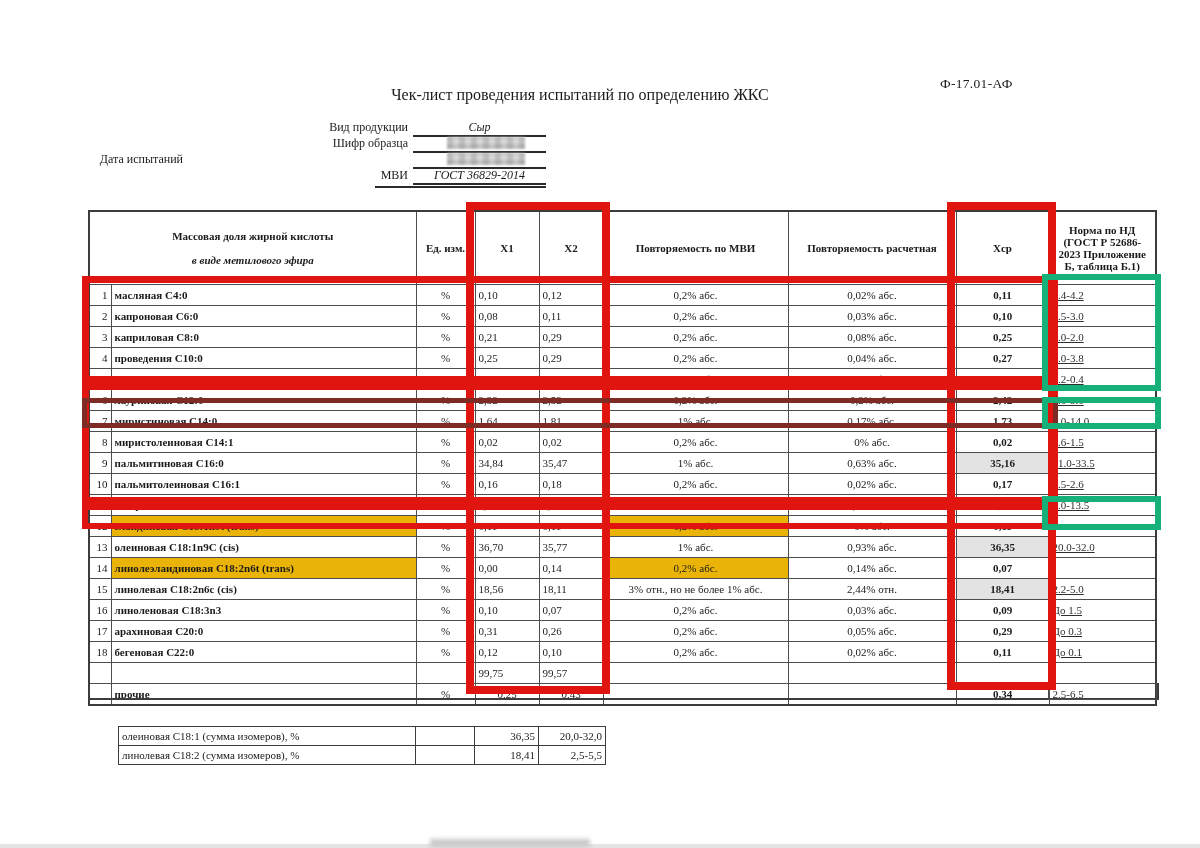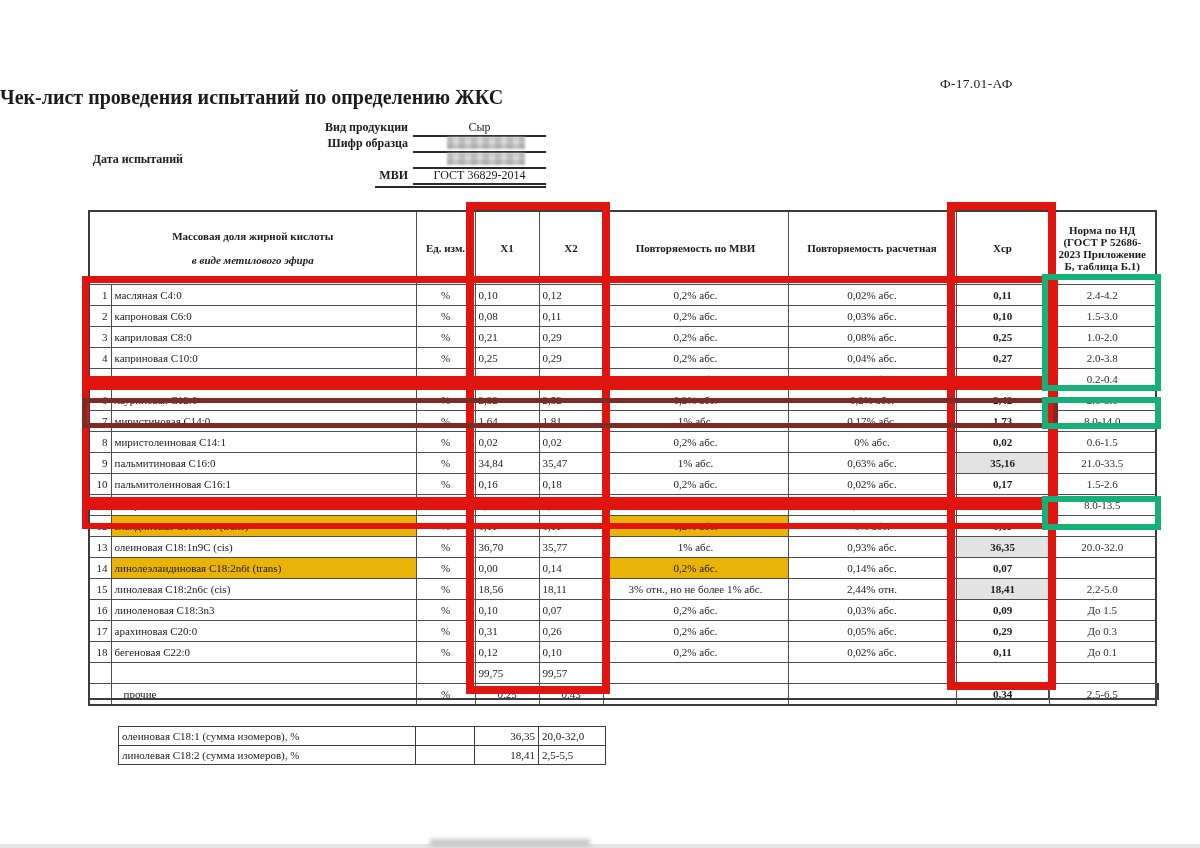--- a/index.html
+++ b/index.html
@@ -1,63 +1,63 @@
 <!DOCTYPE html>
 <html><head>
 <meta charset="utf-8">
 <style>
   html,body{margin:0;padding:0;background:#ffffff;}
   .page{position:relative;width:1200px;height:848px;background:#ffffff;overflow:hidden;
         font-family:"Liberation Serif", serif;color:#1b1b1b;}
   .abs{position:absolute;}
   .form-code{top:76px;left:940px;width:120px;font-size:13.5px;letter-spacing:.3px;}
-  .doc-title{top:86px;left:0;width:1160px;font-weight:bold;font-size:20px;}
+  .doc-title{top:86px;left:0;width:1160px;text-align:center;font-weight:normal;font-size:16px;}
   
   .field-row{position:absolute;left:0;height:16px;}
-  .field-label{position:absolute;right:792px;top:0;font-weight:bold;font-size:12px;white-space:nowrap;}
+  .field-label{position:absolute;right:792px;top:0;font-weight:normal;font-size:12px;white-space:nowrap;}
   .field-value{position:absolute;left:413px;top:0;width:133px;text-align:center;font-size:12px;
-               border-bottom:2px solid #2a2a2a;height:15px;}
+               border-bottom:2px solid #2a2a2a;height:15px;font-style:italic;}
   .censor{position:absolute;left:34px;top:1px;width:78px;height:12px;filter:blur(1px);
           background:repeating-linear-gradient(90deg,#cfcfcf 0 6px,#e9e9e9 6px 12px),
                      repeating-linear-gradient(0deg,#d6d6d6 0 5px,#ececec 5px 10px);
           background-blend-mode:multiply;}
   .mvi-extra-line{top:186px;left:375px;width:171px;border-bottom:2px solid #2a2a2a;height:0;}
   
   table.main{position:absolute;left:88px;top:210px;border-collapse:collapse;table-layout:fixed;
              border:2px solid #3c3c3c;}
   table.main th, table.main td{border:1px solid #4d4d4d;padding:0 3px;overflow:hidden;
              white-space:nowrap;height:20px;font-size:11px;line-height:1.1;}
   table.main thead th{height:72px;font-weight:bold;white-space:normal;vertical-align:middle;text-align:center;}
   th.h-name{font-size:12px;margin-top:28px;}
   th.h-name .l2{margin-top:12px;font-style:italic;}
   th.h-x{font-size:12.5px;}
   th.h-norm{font-size:10.5px;line-height:1.25;padding:0 2px;}
   td.c-num{text-align:right;font-size:10px;padding:0 2px;}
-  td.c-name{font-weight:normal;font-size:13px;}
+  td.c-name{font-weight:bold;font-size:13px;}
   td.c-unit{text-align:center;}
   td.c-x{font-size:11.5px;padding-left:5px;}
   td.c-rep{text-align:center;}
   td.c-xavg{text-align:center;font-weight:bold;font-size:11.5px;}
-  td.c-norm{text-align:center;color:#2e2e2e;}
+  td.c-norm{color:#2e2e2e;text-decoration:underline;}
   td.sh-strong{background:#e3e3e3;}
   td.sh-light{background:#eab308;}
-  tr.other-row td.c-name{padding-left:12px;}
+  tr.other-row td.c-name{padding-left:3px;}
   tr.other-row td.c-x{text-align:center;}
   
   .tbl-footer{left:88px;top:683px;width:1067px;height:15px;border-left:2px solid #3c3c3c;
               border-right:2px solid #3c3c3c;border-bottom:2px solid #3c3c3c;}
   .tbl-footer-normcell{left:1048px;top:683px;width:107px;height:15px;border:1px solid #4d4d4d;}
   
   table.mini{position:absolute;left:118px;top:726px;border-collapse:collapse;table-layout:fixed;
              border:1.5px solid #3c3c3c;}
   table.mini td{border:1.5px solid #3c3c3c;height:18px;font-size:11px;padding:0 3px;
                 overflow:hidden;white-space:nowrap;}
   td.m-name{padding-left:4px;margin-top:28px;}
   td.m-val{text-align:right;padding-right:6px;}
-  td.m-range{text-align:left;padding-left:3px;}
+  td.m-range{text-align:right;padding-left:3px;}
   
   .ann{position:absolute;pointer-events:none;background:transparent;}
   
   .bottom-shadow{left:0;top:844px;width:1200px;height:4px;background:#e4e4e4;}
   .bottom-blob{left:430px;top:839px;width:160px;height:8px;background:#c9c9c9;filter:blur(2px);}
 </style>
 </head>
 <body>
 
 <div class="page">
@@ -146,21 +146,21 @@
           <td class="c-unit">%</td>
           <td class="c-x">0,21</td>
           <td class="c-x">0,29</td>
           <td class="c-rep">0,2% абс.</td>
           <td class="c-rep">0,08% абс.</td>
           <td class="c-xavg">0,25</td>
           <td class="c-norm">1.0-2.0</td>
         </tr>
         <tr>
           <td class="c-num">4</td>
-          <td class="c-name">каприновая C10:0</td>
+          <td class="c-name">проведения C10:0</td>
           <td class="c-unit">%</td>
           <td class="c-x">0,25</td>
           <td class="c-x">0,29</td>
           <td class="c-rep">0,2% абс.</td>
           <td class="c-rep">0,04% абс.</td>
           <td class="c-xavg">0,27</td>
           <td class="c-norm">2.0-3.8</td>
         </tr>
         <tr>
           <td class="c-num">5</td>

